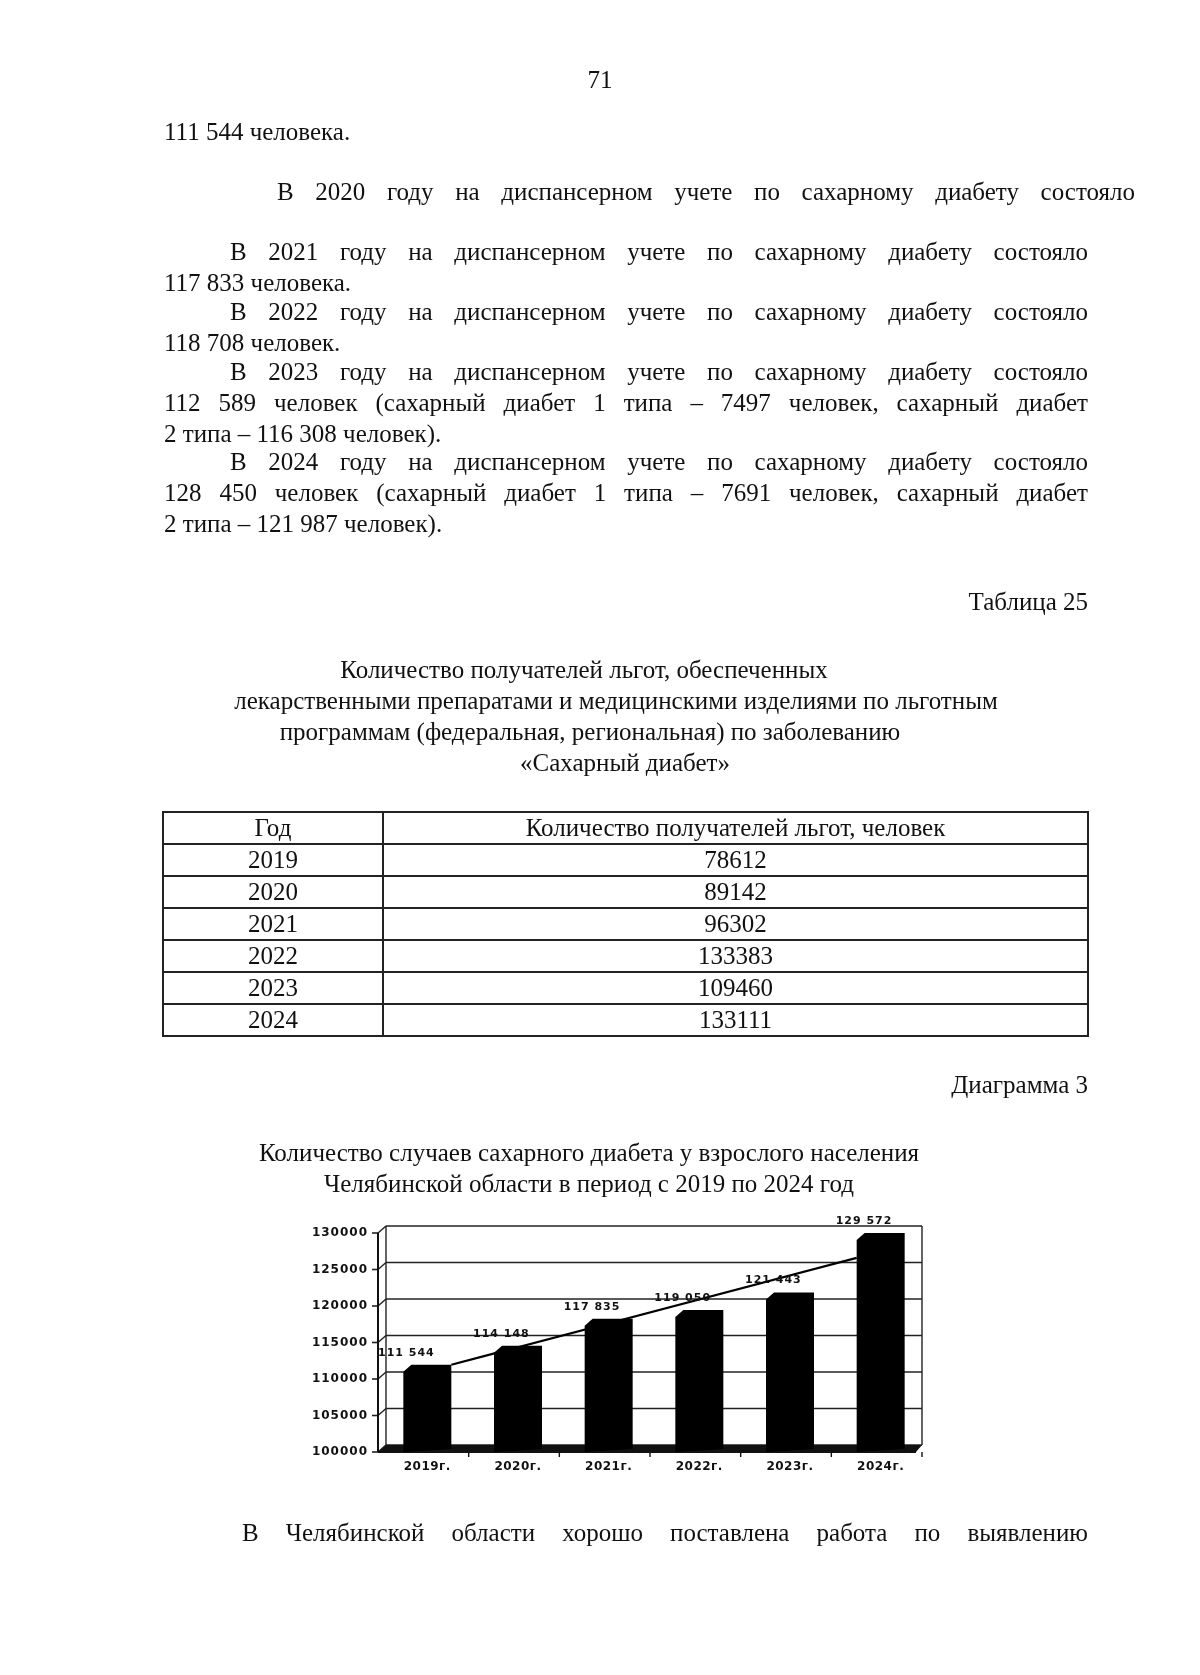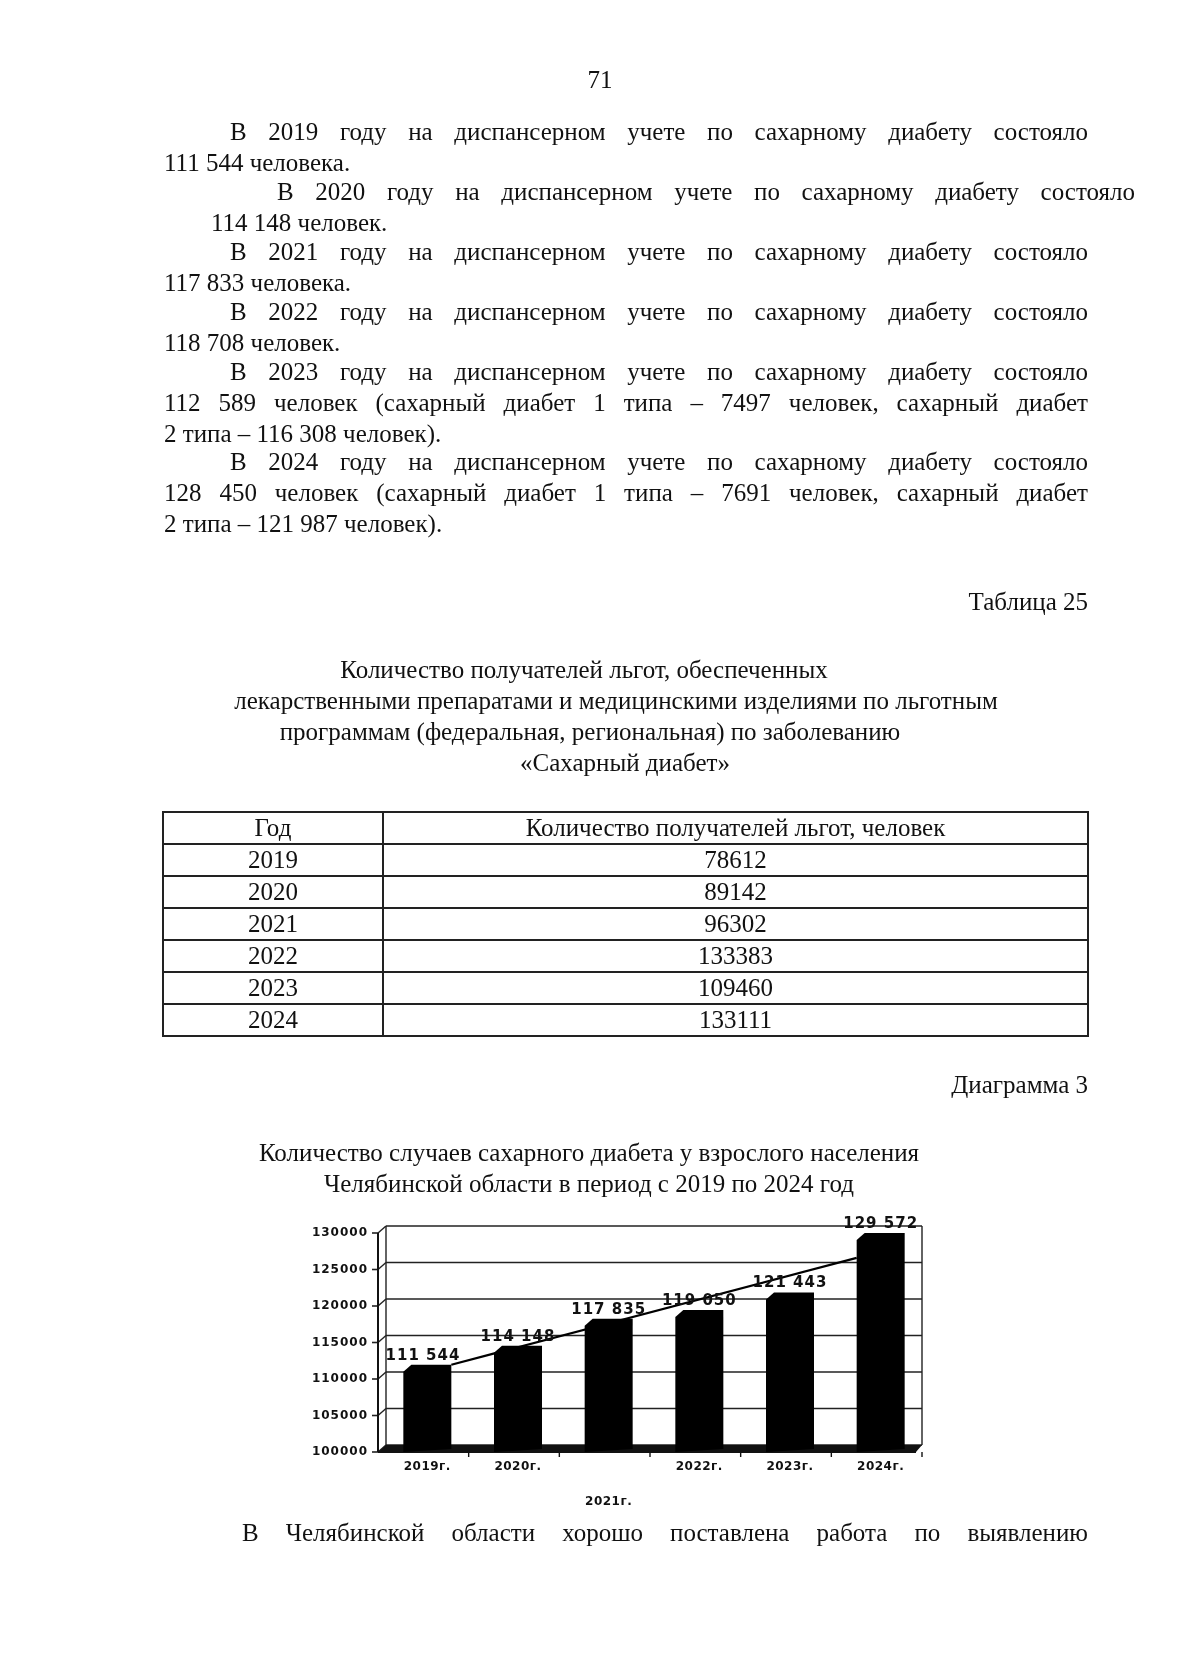--- a/index.html
+++ b/index.html
@@ -19,35 +19,33 @@
   table.benefits { position: absolute; left: 162px; top: 811px; width: 927px; border-collapse: collapse; font-size: 25px; }
   table.benefits td, table.benefits th {
     border: 2px solid #222; text-align: center; font-weight: normal; padding: 0; height: 30px; line-height: 28px;
   }
   table.benefits th:first-child, table.benefits td:first-child { width: 218px; }
 
   .chart { position: absolute; left: 290px; top: 1215px; width: 660px; height: 270px; }
   .chart svg { position: absolute; left: 0; top: 0; }
   .ytick { position: absolute; right: 0; font-family: "DejaVu Sans", "Liberation Sans", sans-serif; font-weight: bold; font-size: 12px; letter-spacing: 1px; }
   .xtick { position: absolute; font-family: "DejaVu Sans", "Liberation Sans", sans-serif; font-weight: bold; font-size: 12px; letter-spacing: 0.5px; text-align: center; width: 80px; }
-  .dlabel { position: absolute; font-family: "DejaVu Sans", "Liberation Sans", sans-serif; font-weight: bold; font-size: 15px; letter-spacing: 1px; white-space: nowrap; text-align: center; width: 90px; }
+  .dlabel { position: absolute; font-family: "DejaVu Sans", "Liberation Sans", sans-serif; font-weight: bold; font-size: 11px; letter-spacing: 1px; white-space: nowrap; width: 90px; }
   .yaxis-labels { position: absolute; left: 0; top: 0; width: 78px; height: 270px; }
 </style>
 </head>
 <body>
 
 <div class="page-number">71</div>
 
 <div class="para" style="top:116px;">
-  <span class="first">В 2019 году на диспансерном учете по сахарному диабету состояло</span>
   <span class="rest">111 544 человека.</span>
 </div>
 <div class="para" style="top:176px;margin-left:47px;">
   <span class="first">В 2020 году на диспансерном учете по сахарному диабету состояло</span>
-  <span class="rest">114 148 человек.</span>
 </div>
 <div class="para" style="top:236px;">
   <span class="first">В 2021 году на диспансерном учете по сахарному диабету состояло</span>
   <span class="rest">117 833 человека.</span>
 </div>
 <div class="para" style="top:296px;">
   <span class="first">В 2022 году на диспансерном учете по сахарному диабету состояло</span>
   <span class="rest">118 708 человек.</span>
 </div>
 <div class="para" style="top:356px;">
@@ -157,21 +155,21 @@
       <div class="ytick" style="top: 46.5px; right: 0px;">125000</div>
       <div class="ytick" style="top: 83px; right: 0px;">120000</div>
       <div class="ytick" style="top: 119.5px; right: 0px;">115000</div>
       <div class="ytick" style="top: 156px; right: 0px;">110000</div>
       <div class="ytick" style="top: 192.5px; right: 0px;">105000</div>
       <div class="ytick" style="top: 229px; right: 0px;">100000</div>
     </div>
   <div id="xlabels">
       <div class="xtick" style="left: 97.3333px; top: 244px;">2019г.</div>
       <div class="xtick" style="left: 188px; top: 244px;">2020г.</div>
-      <div class="xtick" style="left: 278.667px; top: 244px; margin-top: 35px;">2021г.</div>
+      <div class="xtick" style="left: 278.667px; top: 244px;">2021г.</div>
       <div class="xtick" style="left: 369.333px; top: 244px;">2022г.</div>
       <div class="xtick" style="left: 460px; top: 244px;">2023г.</div>
       <div class="xtick" style="left: 550.667px; top: 244px;">2024г.</div>
     </div>
   <div id="dlabels">
       <div class="dlabel" style="left: 88px; top: 130.729px;">111 544</div>
       <div class="dlabel" style="left: 183px; top: 111.72px;">114 148</div>
       <div class="dlabel" style="left: 273.667px; top: 84.8045px;">117 835</div>
       <div class="dlabel" style="left: 364.333px; top: 75.935px;">119 050</div>
       <div class="dlabel" style="left: 455px; top: 58.4661px;">121 443</div>

